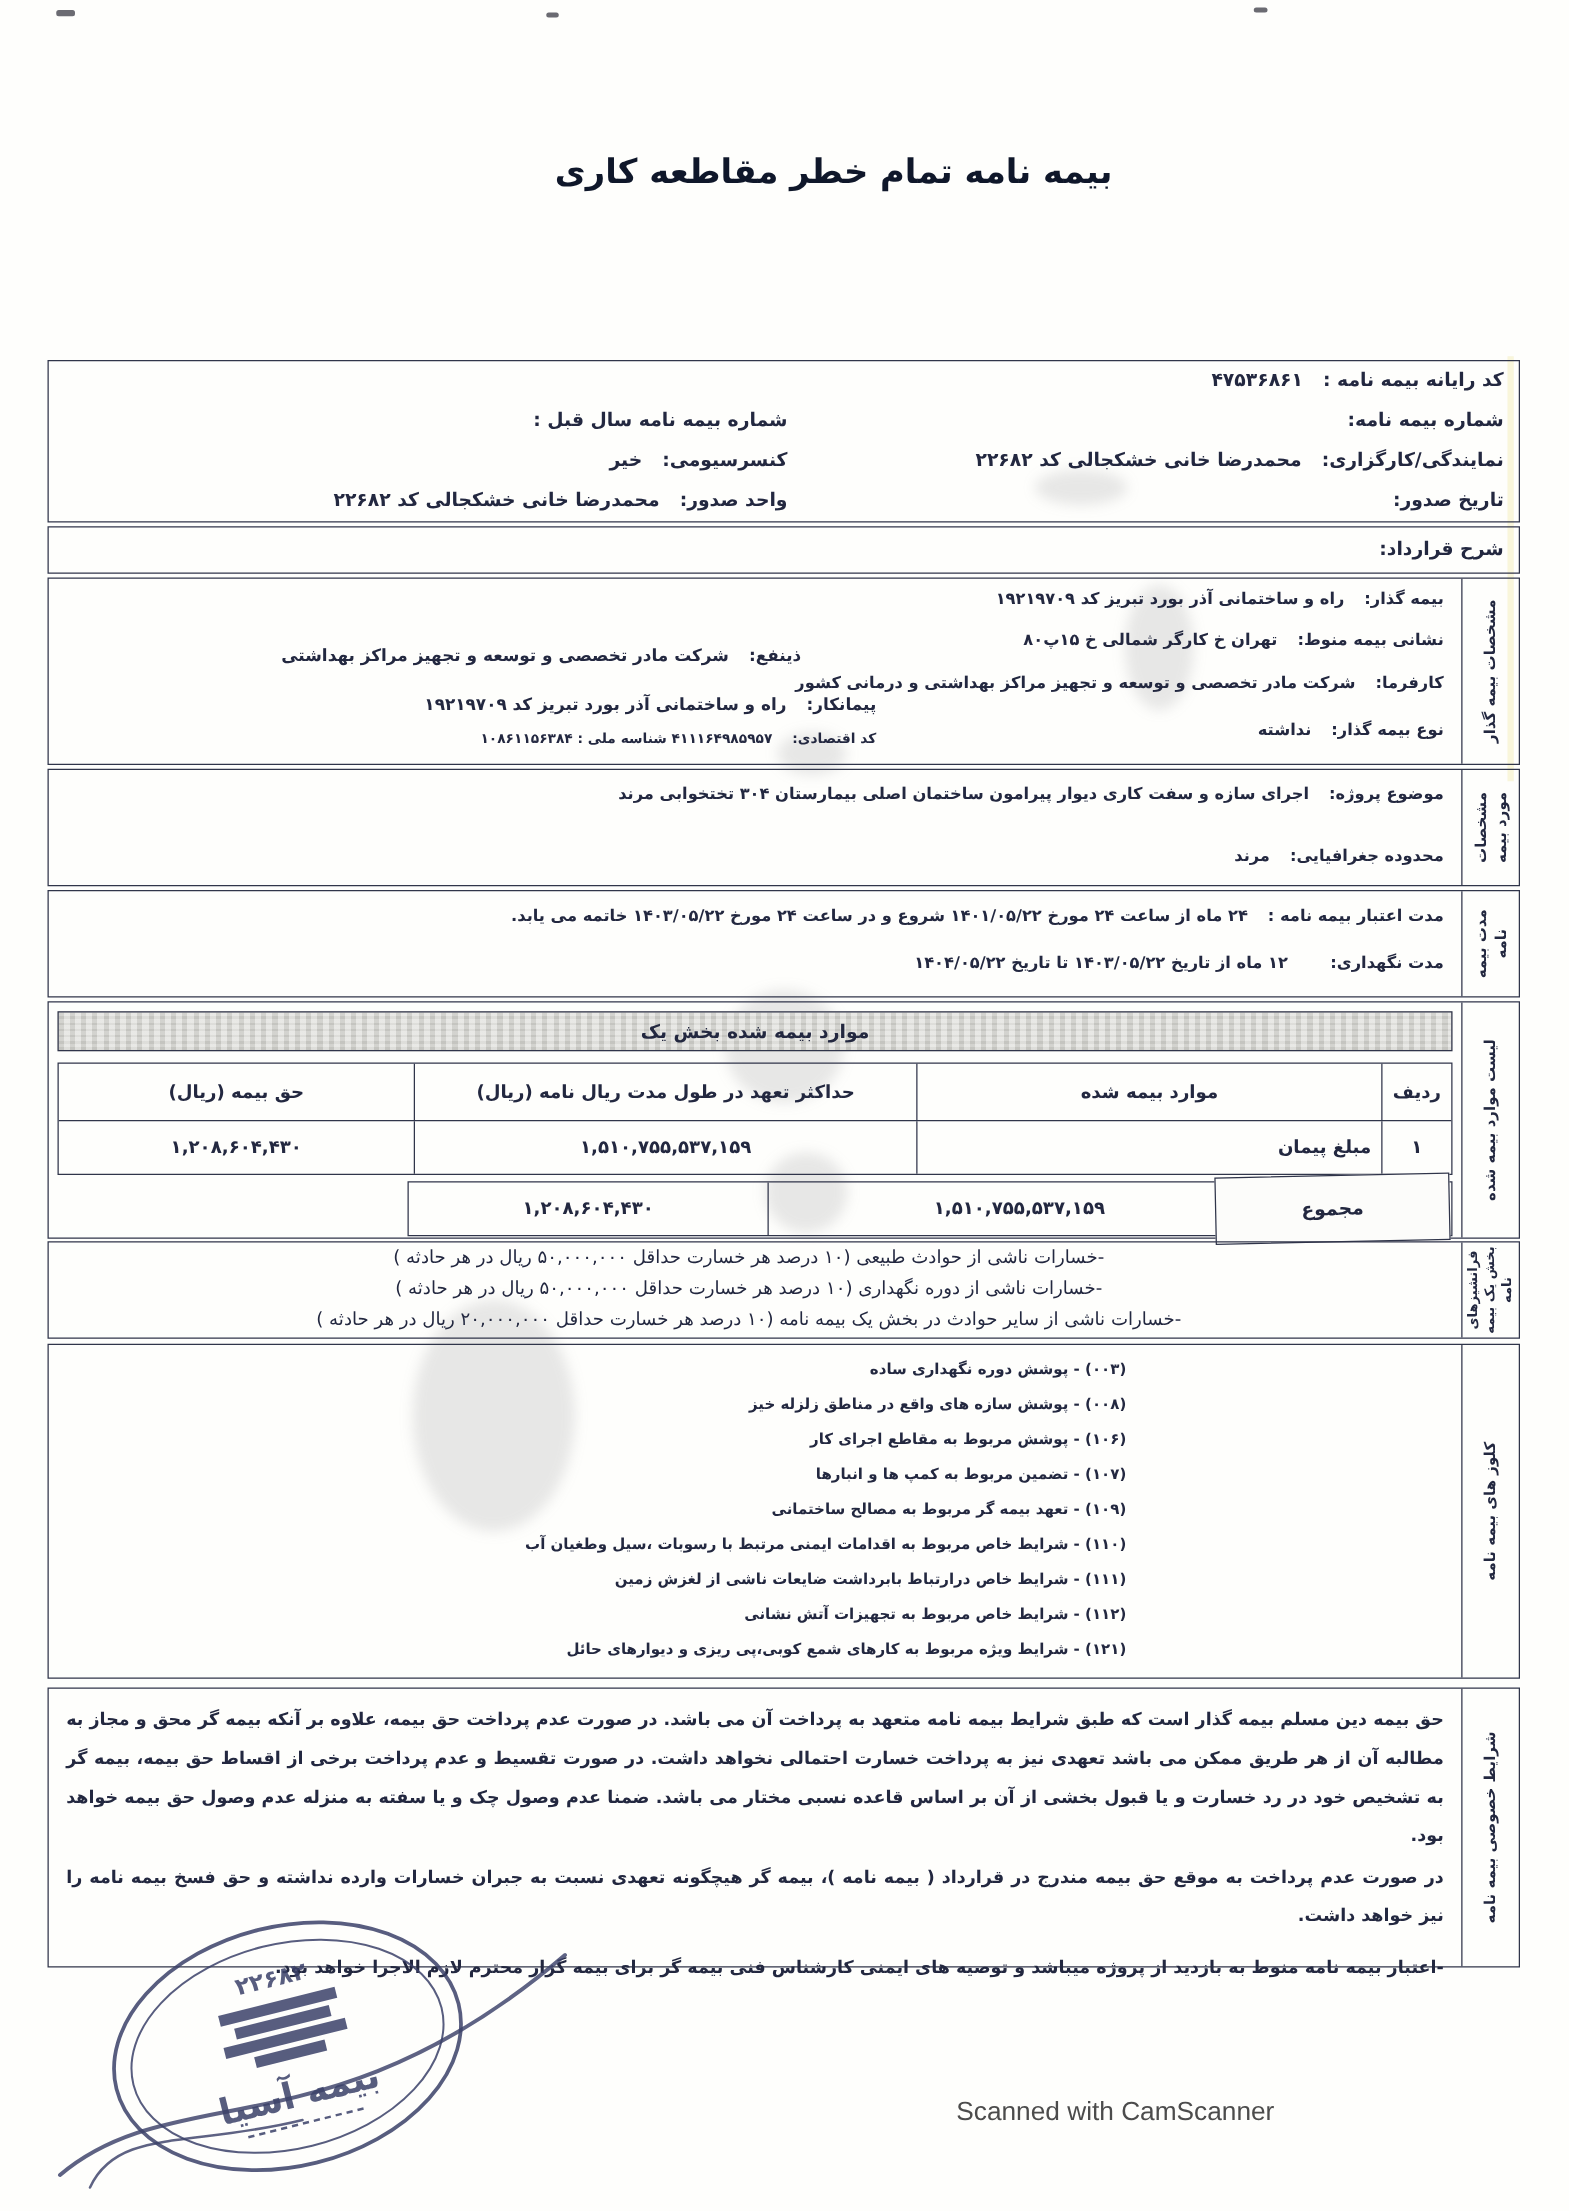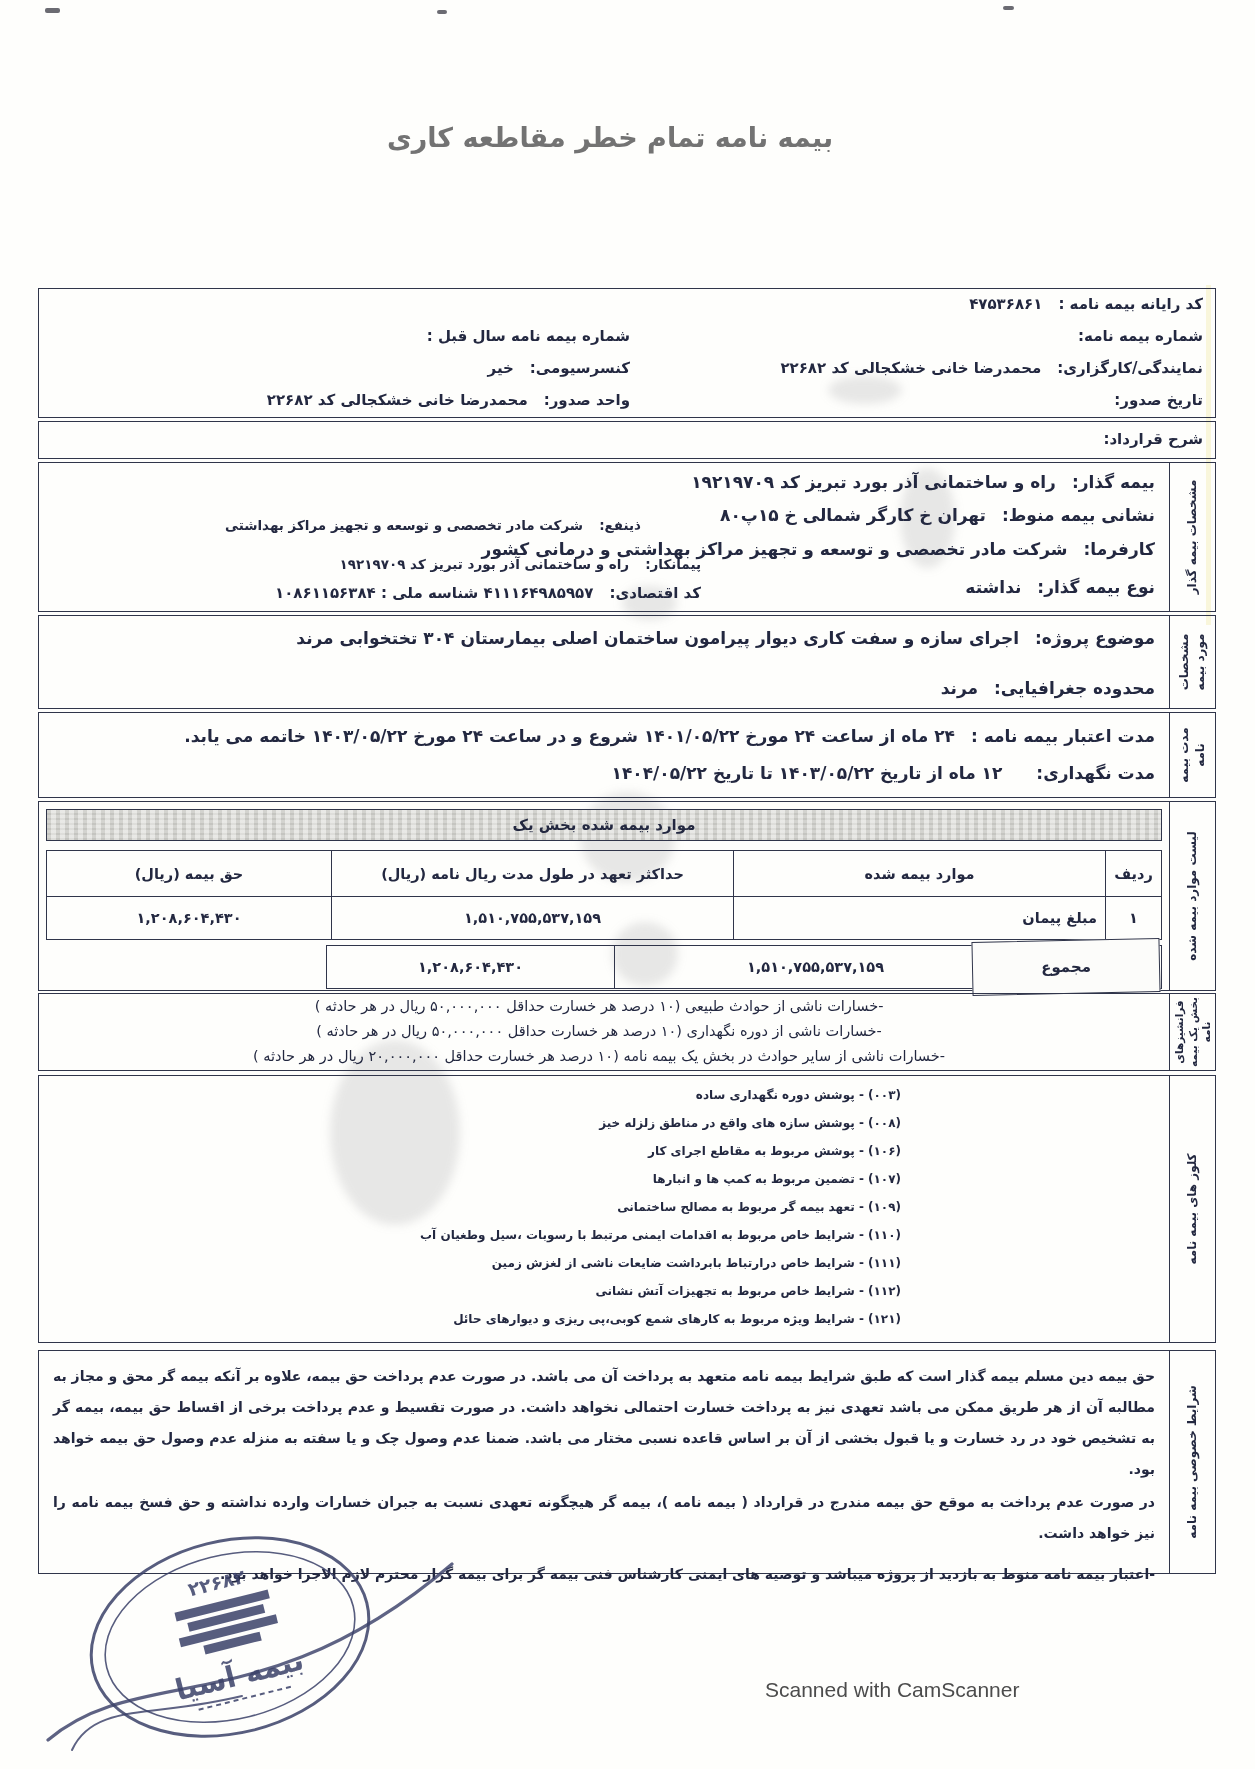--- a/index.html
+++ b/index.html
@@ -1,36 +1,36 @@
 <!DOCTYPE html>
 <html lang="fa" dir="rtl"><head>
 <meta charset="utf-8">
 <style>
   * { box-sizing: border-box; margin: 0; padding: 0; }
   :root { --bc:#30354a; --ink:#232840; }
   body { background:#e8e8e8; font-family:"DejaVu Sans", sans-serif; }
   .page { position:relative; width:1255px; height:1769px; background:#fefefc;
           margin:0 auto; overflow:hidden; direction:rtl; color:var(--ink); }
-  .title { position:absolute; top:122px; left:330px; width:560px; text-align:center;
-           font-size:27px; font-weight:bold; color:#737373; }
+  .title { position:absolute; top:122px; left:330px; width:560px; text-align:right;
+           font-size:27px; font-weight:bold; color:#0f172a; }
   .box { position:absolute; left:38px; width:1178px; border:1.7px solid var(--bc); background:transparent; }
   .hrow { position:relative; height:32px; }
   .pr { position:absolute; right:12px; top:6px; white-space:nowrap; font-size:15px; }
   .pl { position:absolute; right:585px; top:6px; white-space:nowrap; font-size:15px; }
   .lbl { font-weight:bold; margin-left:16px; }
   .val { font-weight:bold; }
   .desc-box { top:421px; height:38px; }
   .desc-box .lbl { position:absolute; right:12px; top:8px; font-size:15px; }
   .section { display:flex; }
   .strip { flex:none; width:46px; position:relative; border-left:1.7px solid var(--bc); }
   .strip-label { position:absolute; top:50%; left:50%;
                  transform:translate(-50%,-50%) rotate(-90deg);
                  width:var(--h); text-align:center; font-size:12px; font-weight:bold; line-height:1.3; }
   .content { flex:1; position:relative; }
-  .abs { position:absolute; white-space:nowrap; font-size:17px; }
+  .abs { position:absolute; white-space:nowrap; font-size:13px; }
   .band { position:absolute; top:7px; right:7px; left:7px; height:32px; border:1.6px solid var(--bc);
           display:flex; align-items:center; justify-content:center; font-weight:bold; font-size:15px;
           background-color:#d9d9d4;
           background-image:repeating-linear-gradient(90deg, rgba(0,0,0,.06) 0 4px, rgba(255,255,255,.28) 4px 9px),
                            repeating-linear-gradient(0deg, rgba(0,0,0,.04) 0 2px, rgba(255,255,255,.18) 2px 5px); }
   .itable { position:absolute; top:48px; right:7px; left:7px; border:1.7px solid var(--bc); }
   .trow { display:grid; grid-template-columns:56px 372px 402px 1fr; }
   .trow.head { height:46px; border-bottom:1.5px solid var(--bc); }
   .trow.body { height:42px; }
   .tc { display:flex; align-items:center; justify-content:center; border-left:1.5px solid var(--bc);
@@ -100,21 +100,21 @@
     <div class="strip">
       <span class="strip-label" style="--h:140px;">مشخصات بیمه گذار</span>
     </div>
     <div class="content">
       <span class="abs" style="top:9px;right:14px;"><b class="lbl">بیمه گذار:</b><span class="val">راه و ساختمانی آذر بورد تبریز کد ۱۹۲۱۹۷۰۹</span></span>
       <span class="abs" style="top:42px;right:14px;"><b class="lbl">نشانی بیمه منوط:</b><span class="val">تهران خ کارگر شمالی خ ۱۵پ۸۰</span></span>
       <span class="abs" style="top:54px;right:528px;font-size:13.5px;"><b class="lbl">ذینفع:</b><span class="val">شرکت مادر تخصصی و توسعه و تجهیز مراکز بهداشتی</span></span>
       <span class="abs" style="top:76px;right:14px;"><b class="lbl">کارفرما:</b><span class="val">شرکت مادر تخصصی و توسعه و تجهیز مراکز بهداشتی و درمانی کشور</span></span>
       <span class="abs" style="top:93px;right:468px;font-size:13.5px;"><b class="lbl">پیمانکار:</b><span class="val">راه و ساختمانی آذر بورد تبریز کد ۱۹۲۱۹۷۰۹</span></span>
       <span class="abs" style="top:114px;right:14px;"><b class="lbl">نوع بیمه گذار:</b><span class="val">نداشته</span></span>
-      <span class="abs" style="top:121px;right:468px;font-size:15px;"><b class="lbl">کد اقتصادی:</b><span class="val">۴۱۱۱۶۴۹۸۵۹۵۷ شناسه ملی : ۱۰۸۶۱۱۵۶۳۸۴</span></span>
+      <span class="abs" style="top:121px;right:468px;font-size:11px;"><b class="lbl">کد اقتصادی:</b><span class="val">۴۱۱۱۶۴۹۸۵۹۵۷ شناسه ملی : ۱۰۸۶۱۱۵۶۳۸۴</span></span>
     </div>
   </div>
 
   <div class="box section" style="top:615px;height:94px;">
     <div class="strip">
       <span class="strip-label" style="--h:86px;">مشخصات مورد بیمه</span>
     </div>
     <div class="content">
       <span class="abs" style="top:12px;right:14px;"><b class="lbl">موضوع پروژه:</b><span class="val">اجرای سازه و سفت کاری دیوار پیرامون ساختمان اصلی بیمارستان ۳۰۴ تختخوابی مرند</span></span>
       <span class="abs" style="top:62px;right:14px;"><b class="lbl">محدوده جغرافیایی:</b><span class="val">مرند</span></span>

